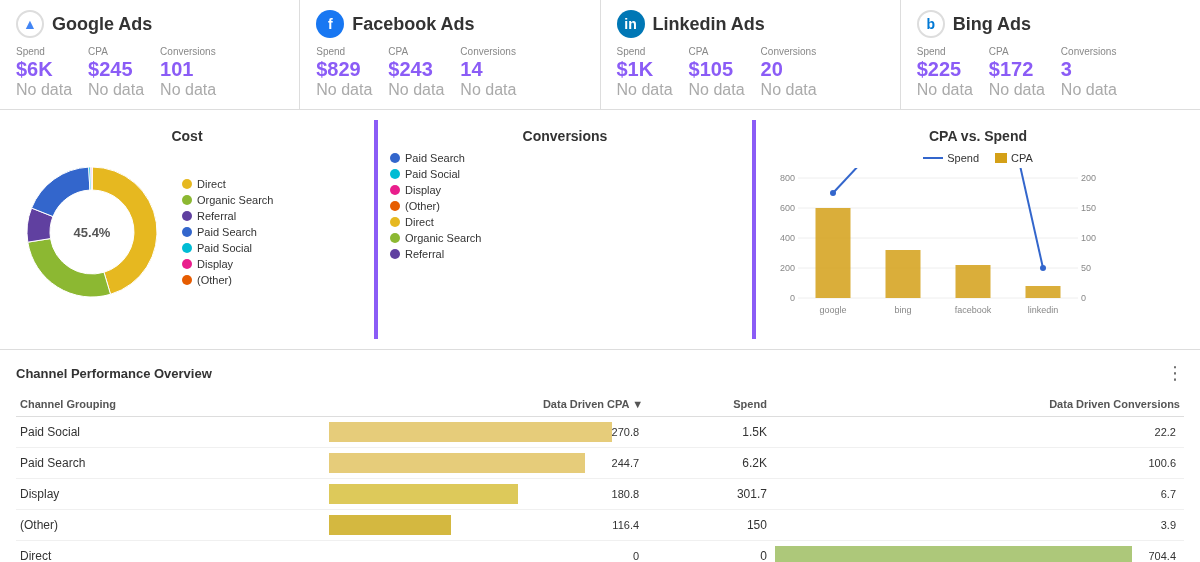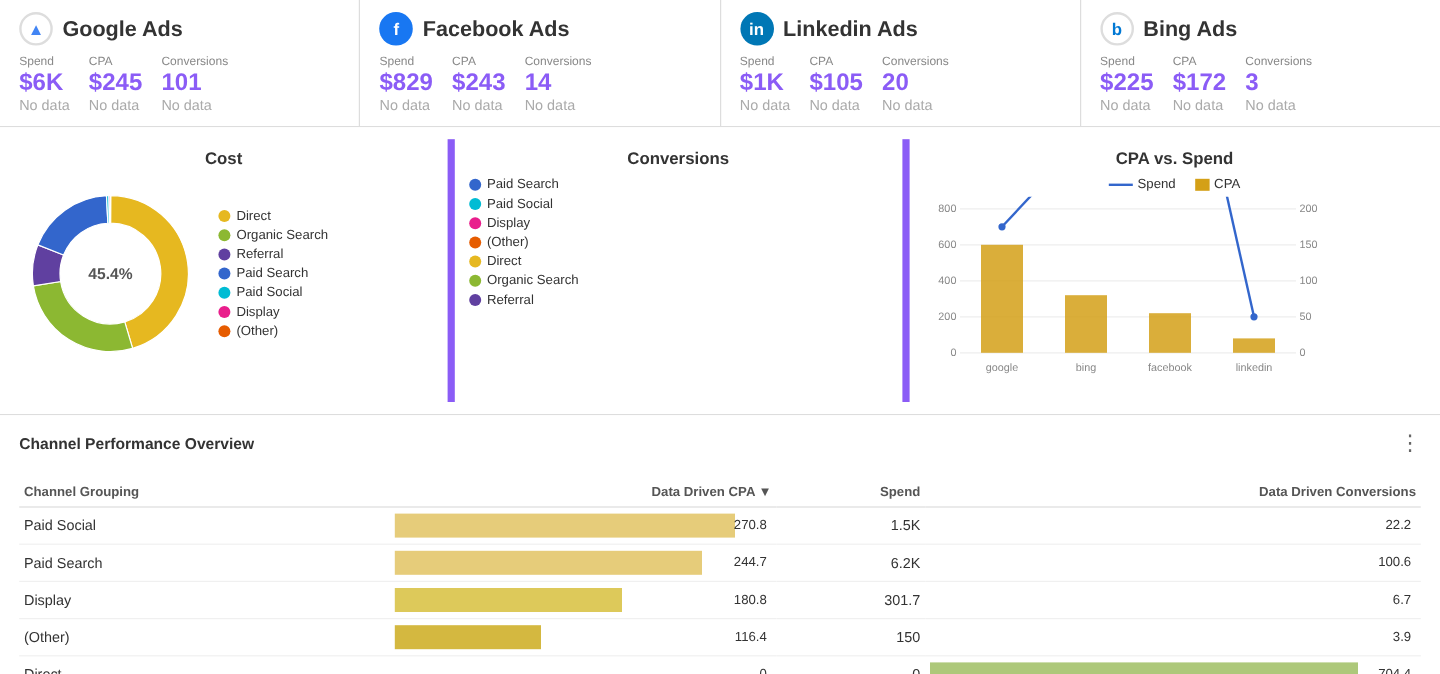--- a/index.html
+++ b/index.html
@@ -34,32 +34,32 @@
       color: #fff;
     }
     .ad-card-title { font-size: 18px; font-weight: bold; color: #333; }
     .ad-metrics {
       display: flex;
       gap: 16px;
     }
     .metric-col { display: flex; flex-direction: column; }
     .metric-label { font-size: 10px; color: #888; }
     .metric-value { font-size: 20px; font-weight: bold; color: #8b5cf6; line-height: 1.2; }
-    .metric-sub { font-size: 12px; color: #aaa; }
+    .metric-sub { font-size: 16px; color: #aaa; }
 
     .charts-row {
       display: flex;
       background: #fff;
       border-bottom: 1px solid #ddd;
       padding: 10px 0;
     }
     .chart-section {
       flex: 1;
       padding: 8px 12px;
-      border-right: 6px solid #8b5cf6;
+      border-right: 4px solid #8b5cf6;
       position: relative;
     }
     .chart-section:last-child { border-right: none; }
     .chart-title {
       text-align: center;
       font-size: 14px;
       font-weight: bold;
       margin-bottom: 8px;
     }
     .donut-container {
@@ -124,21 +124,21 @@
 
     
     .table-section {
       background: #fff;
       padding: 12px 16px;
     }
     .table-header-row {
       display: flex;
       justify-content: space-between;
       align-items: center;
-      margin-bottom: 18px;
+      margin-bottom: 8px;
     }
     .table-title { font-size: 13px; font-weight: bold; }
     .table-menu { font-size: 18px; color: #666; cursor: pointer; }
     table {
       width: 100%;
       border-collapse: collapse;
     }
     thead th {
       text-align: left;
       font-size: 11px;

